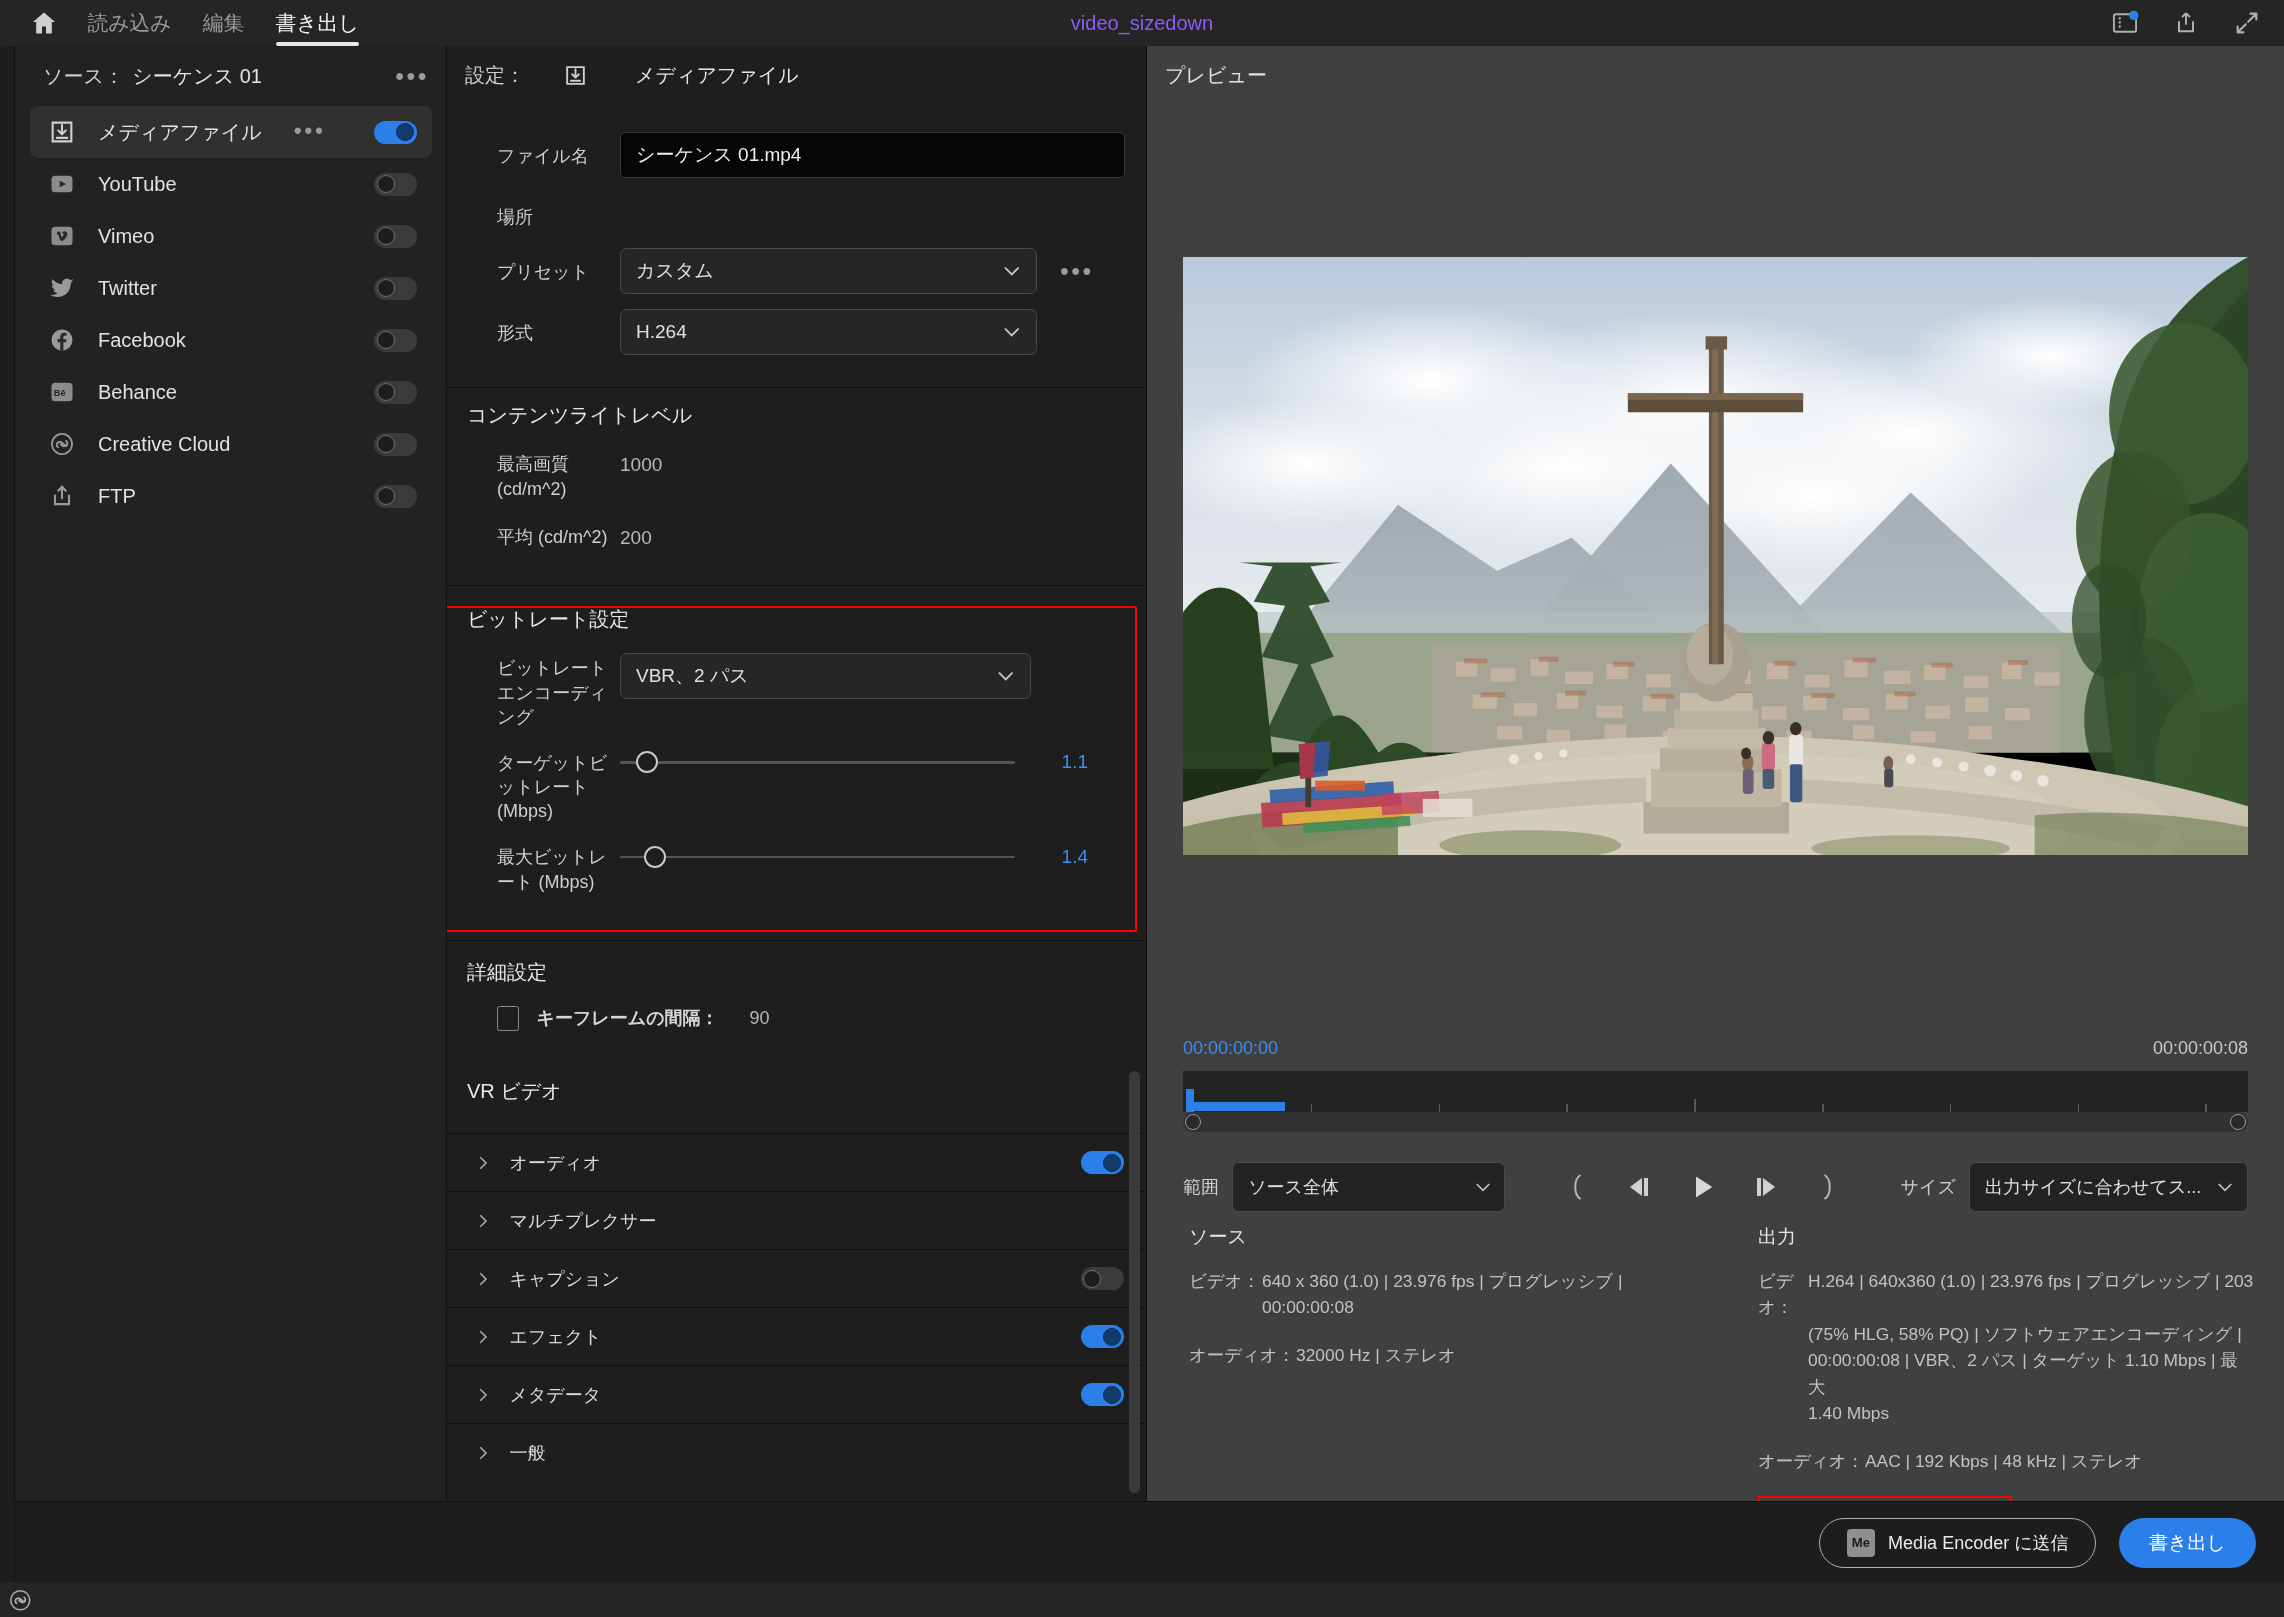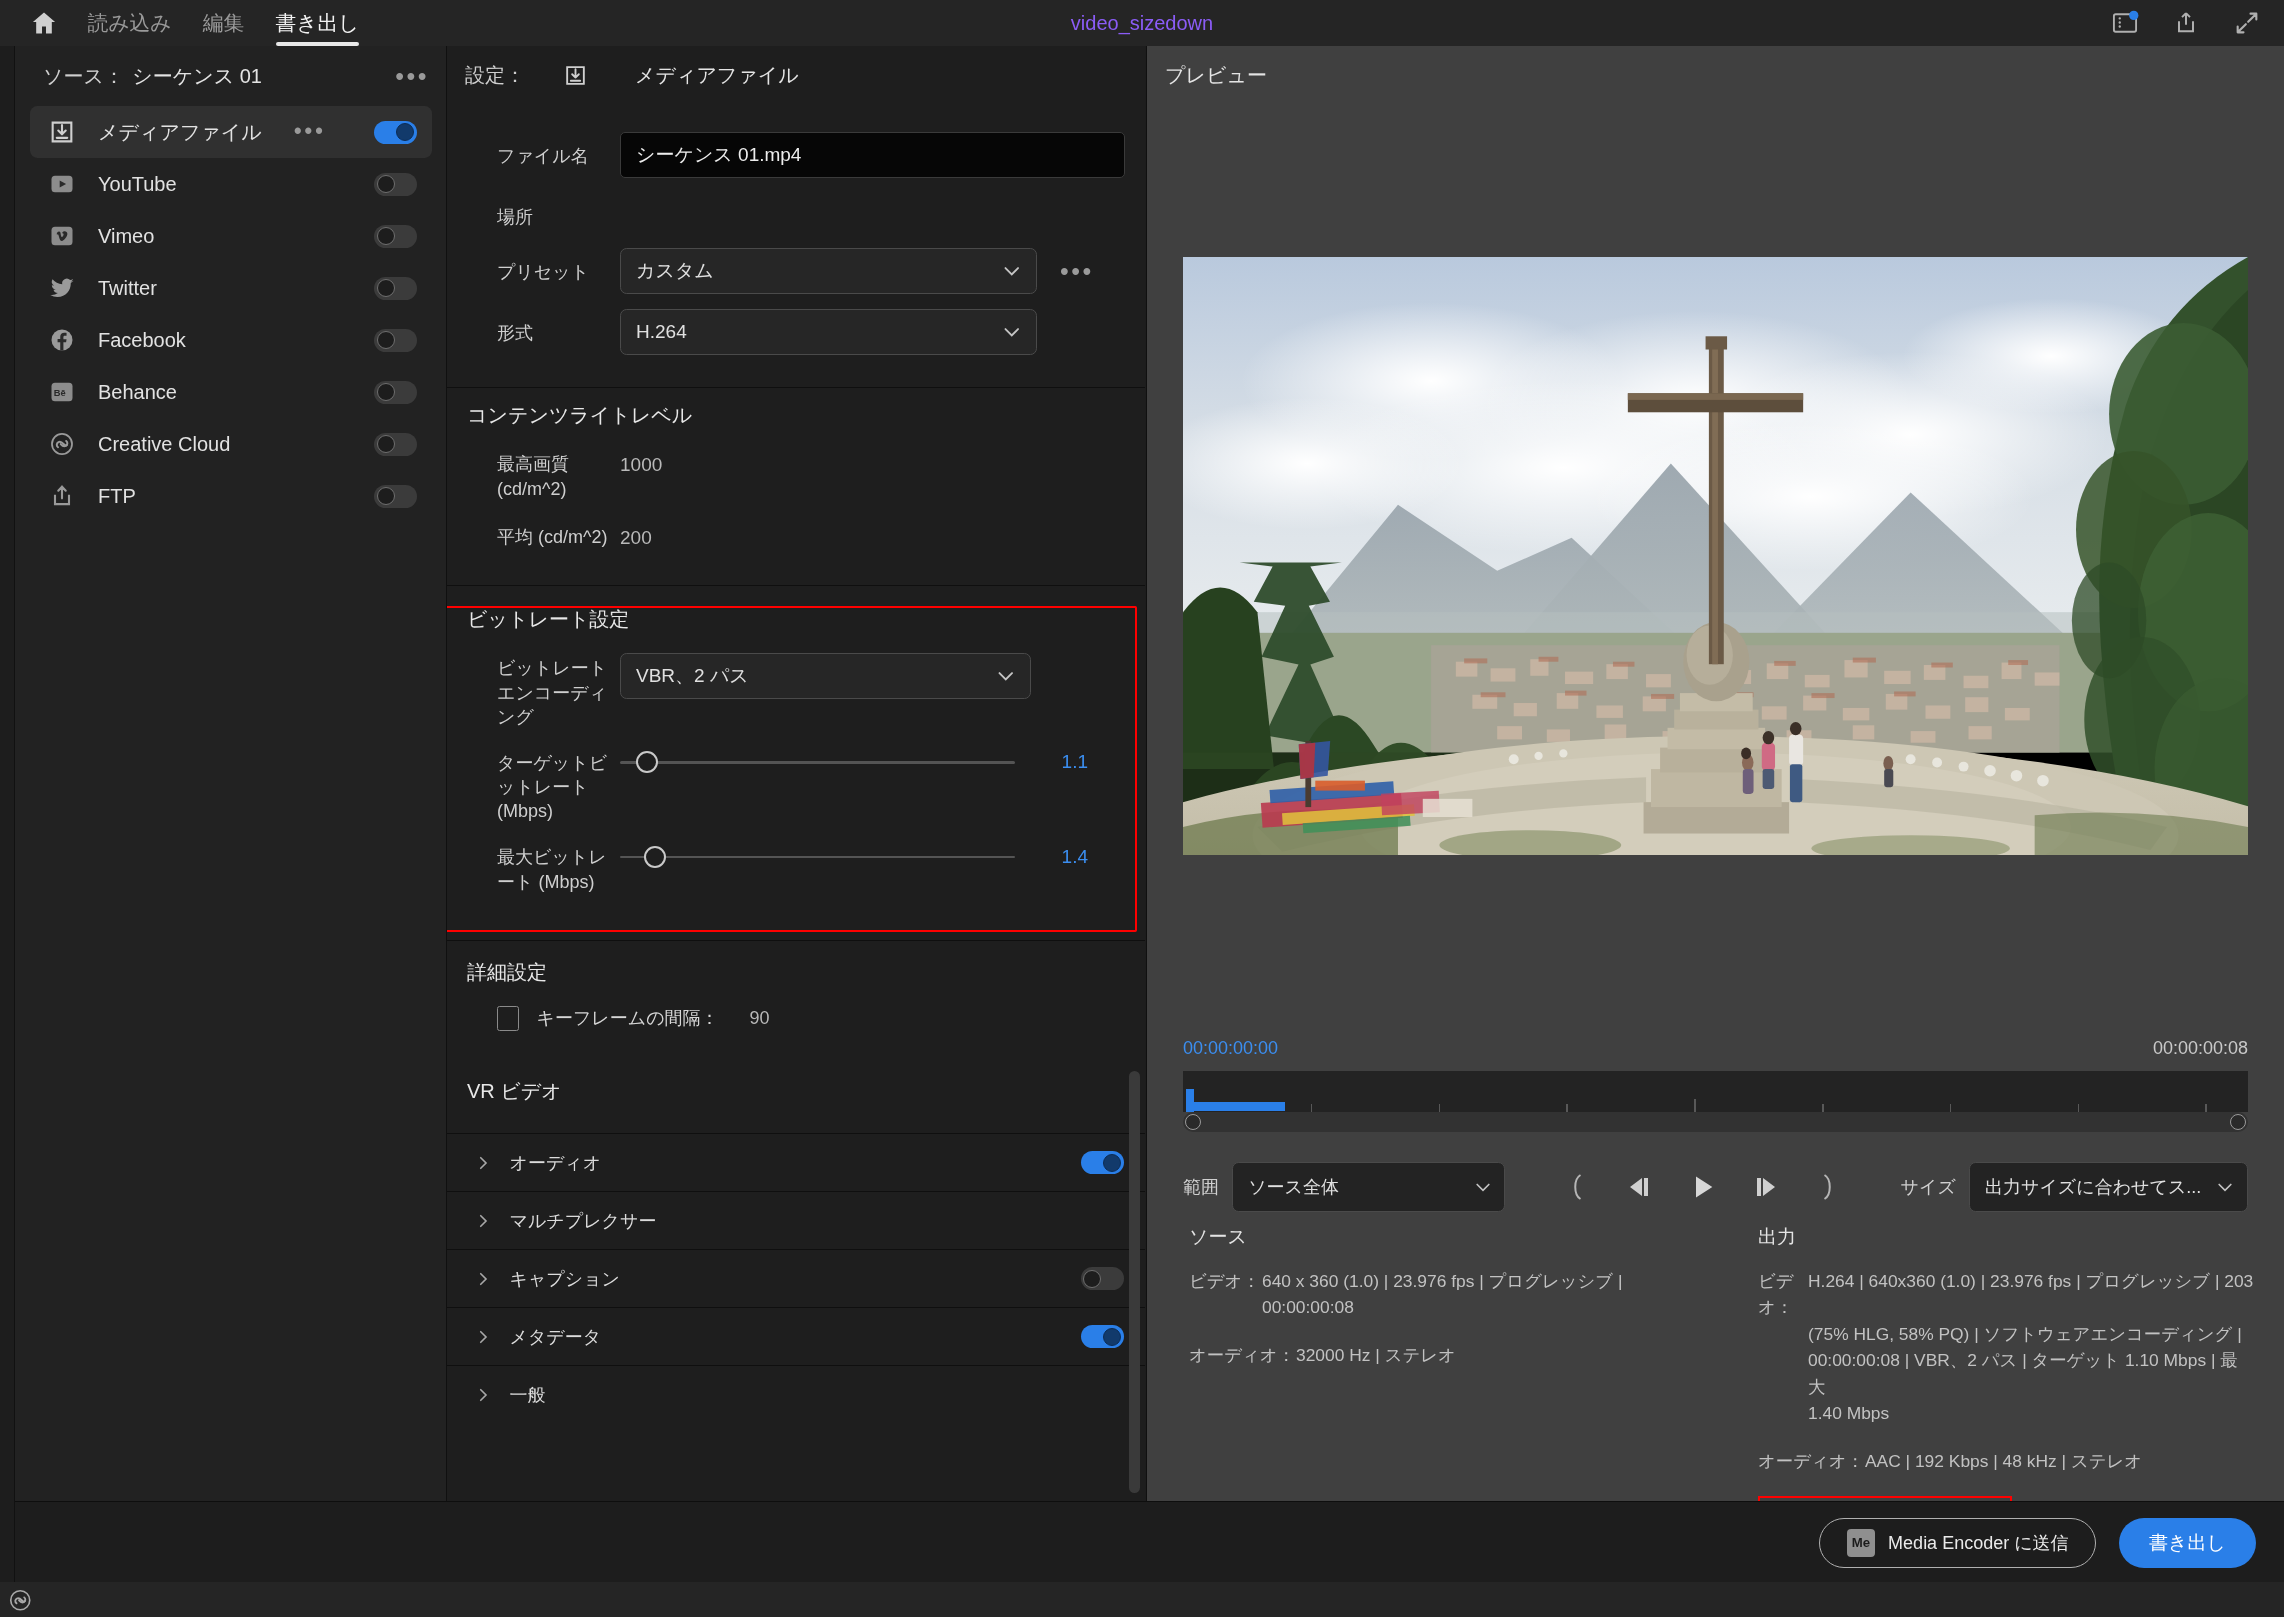--- a/index.html
+++ b/index.html
@@ -100,21 +100,21 @@
   .slider { position: relative; height: 46px; display: flex; align-items: center; flex: 1; }
   .slider .track { position: absolute; left: 0; right: 0; height: 2.5px; background: #545454; border-radius: 1.7px; }
   .slider .thumb {
     position: absolute; width: 22px; height: 22px; border-radius: 50%;
     border: 2.5px solid #c9c9c9; background: #1e1e1e;
   }
   .sval { width: 55px; text-align: right; font-size: 19px; color: #3b8ef0; margin-left: 18px; }
 
   .checkrow { display: flex; align-items: center; padding: 13.2px 0 13.2px 30px; }
   .cbox { width: 21.5px; height: 25px; border: 1.7px solid #8a8a8a; border-radius: 2.5px; margin-right: 18px; flex: 0 0 auto; }
-  .clabel { font-size: 18px; color: #d6d6d6; }
+  .clabel { font-size: 18px; color: #d6d6d6; font-weight: bold; }
   .cval { font-size: 18px; color: #b9b9b9; margin-left: 31px; }
 
   .accordion { }
   .acc-row {
     display: flex; align-items: center; height: 58px; padding: 0 21.5px 0 26.5px;
     border-top: 0.8px solid #0f0f0f;
   }
   .acc-row .chev-r { margin-right: 18px; }
   .acc-label { font-size: 18px; color: #dcdcdc; }
 
@@ -492,20 +492,31 @@
         <span class="acc-label">マルチプレクサー</span>
       </div>
       <div class="acc-row">
         <span class="chev-r">
           <svg width="18" height="18" viewBox="0 0 24 24">
               <path d="M9 5l7 7-7 7" fill="none" stroke="#a8a8a8" stroke-width="2.2" stroke-linecap="round"></path>
             </svg>
         </span>
         <span class="acc-label">キャプション</span>
         <span class="toggle" style="margin-left:auto">
+            <span class="knob"></span>
+          </span>
+      </div>
+      <div class="acc-row">
+        <span class="chev-r">
+          <svg width="18" height="18" viewBox="0 0 24 24">
+              <path d="M9 5l7 7-7 7" fill="none" stroke="#a8a8a8" stroke-width="2.2" stroke-linecap="round"></path>
+            </svg>
+        </span>
+        <span class="acc-label">エフェクト</span>
+        <span class="toggle on" style="margin-left:auto">
             <span class="knob"></span>
           </span>
       </div>
       <div class="acc-row">
         <span class="chev-r">
           <svg width="18" height="18" viewBox="0 0 24 24">
               <path d="M9 5l7 7-7 7" fill="none" stroke="#a8a8a8" stroke-width="2.2" stroke-linecap="round"></path>
             </svg>
         </span>
         <span class="acc-label">メタデータ</span>

